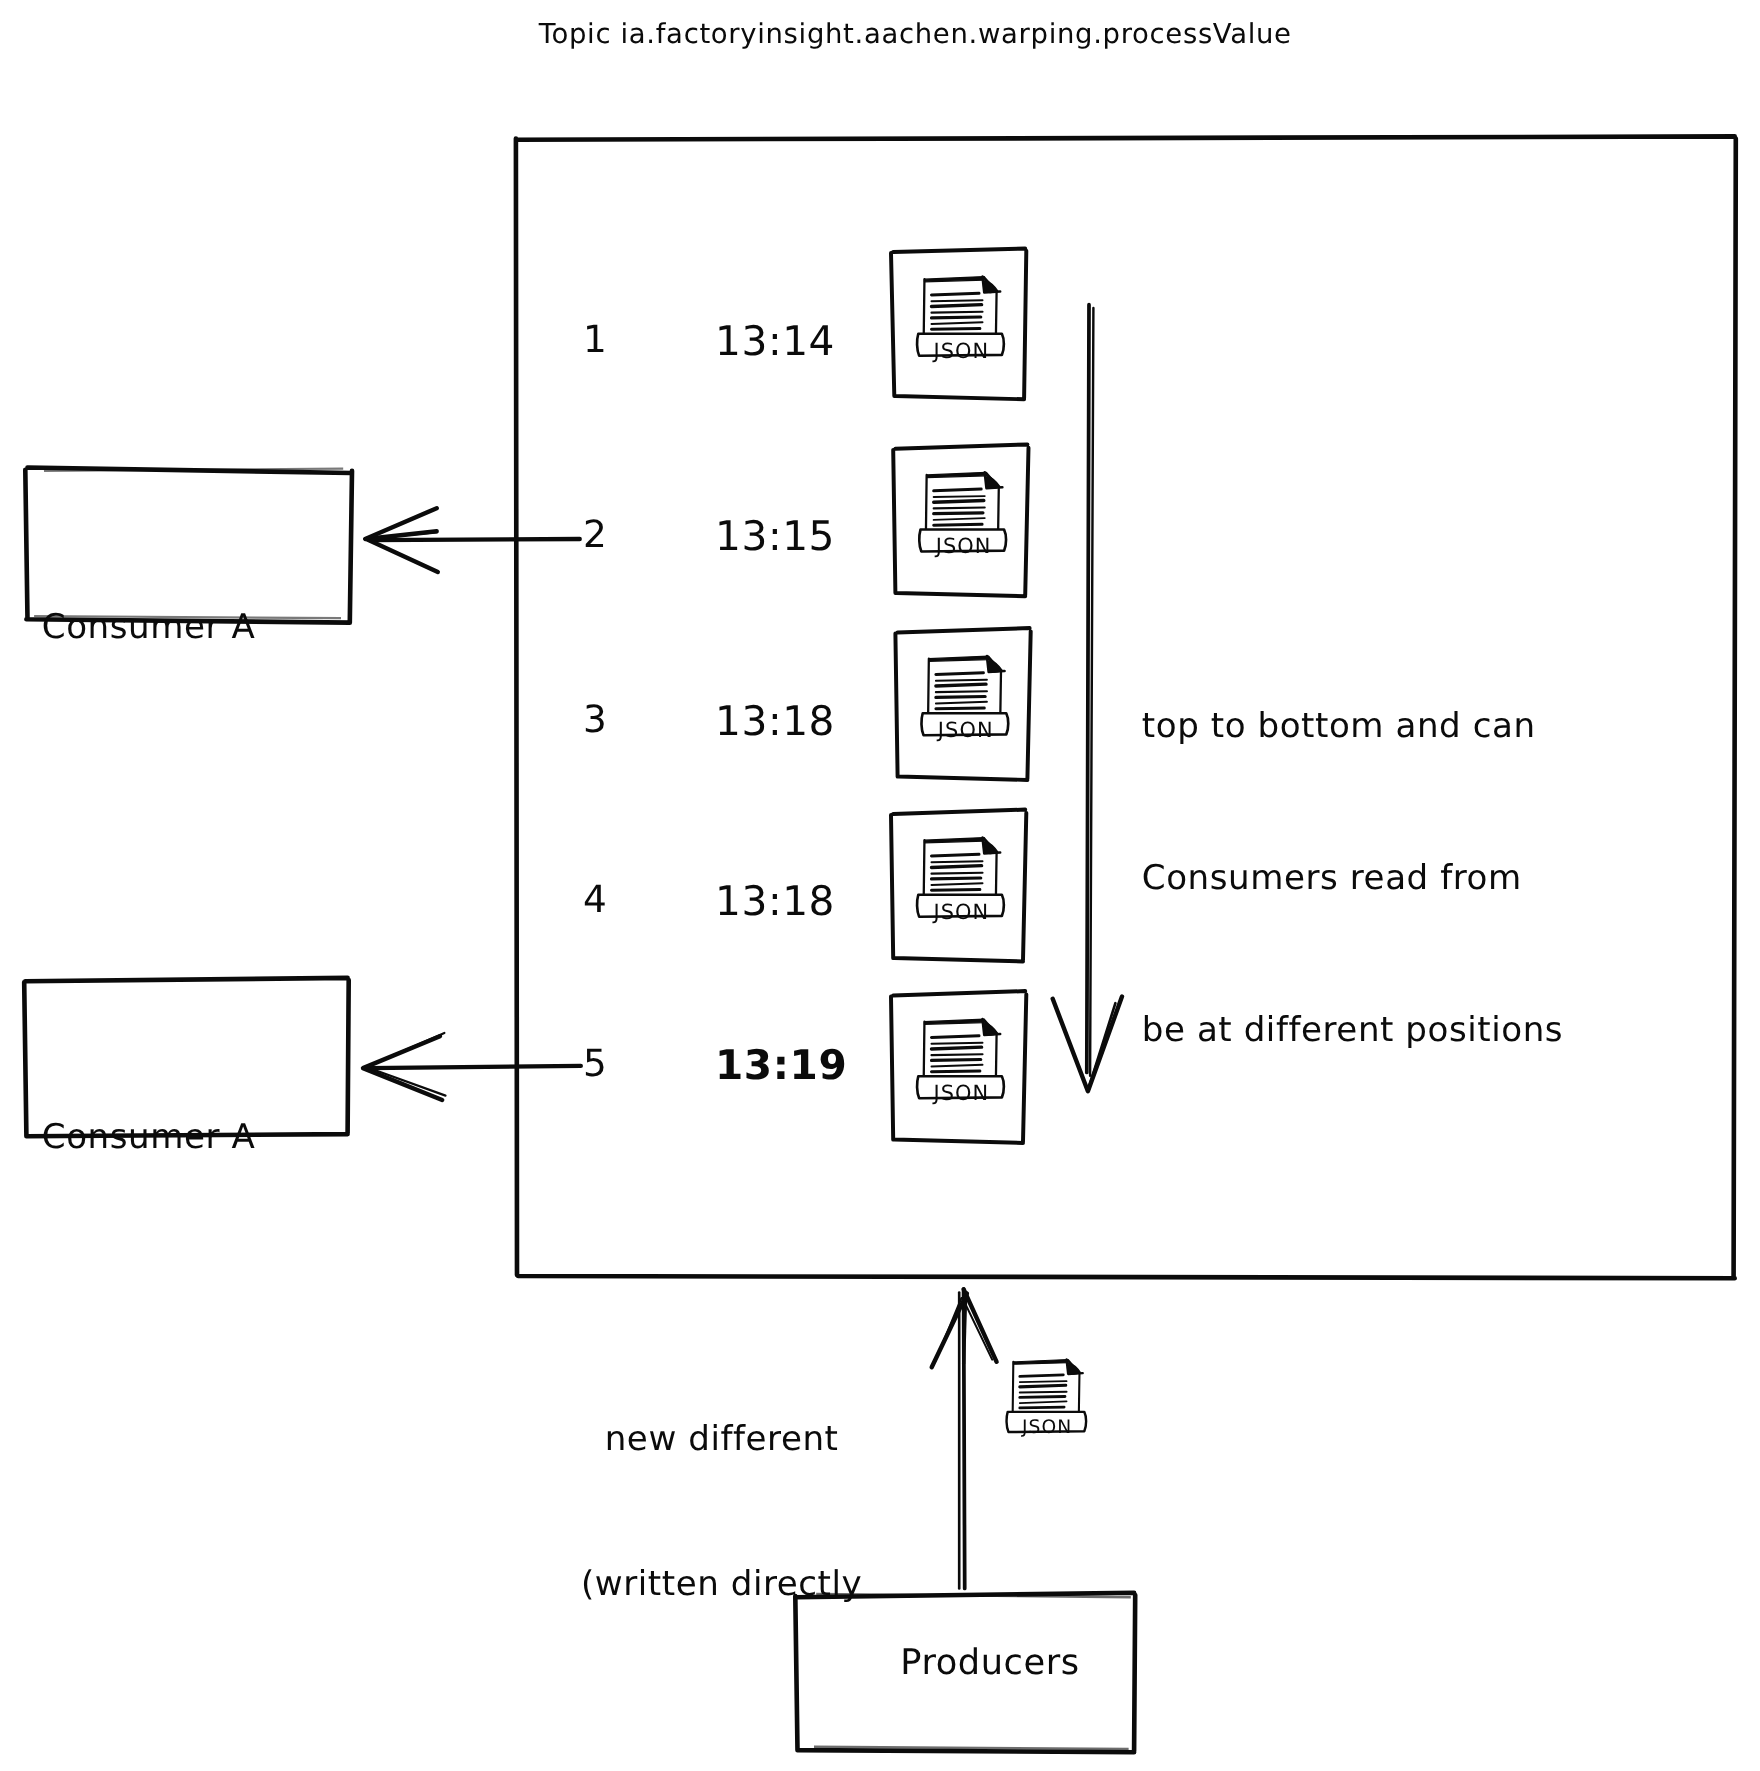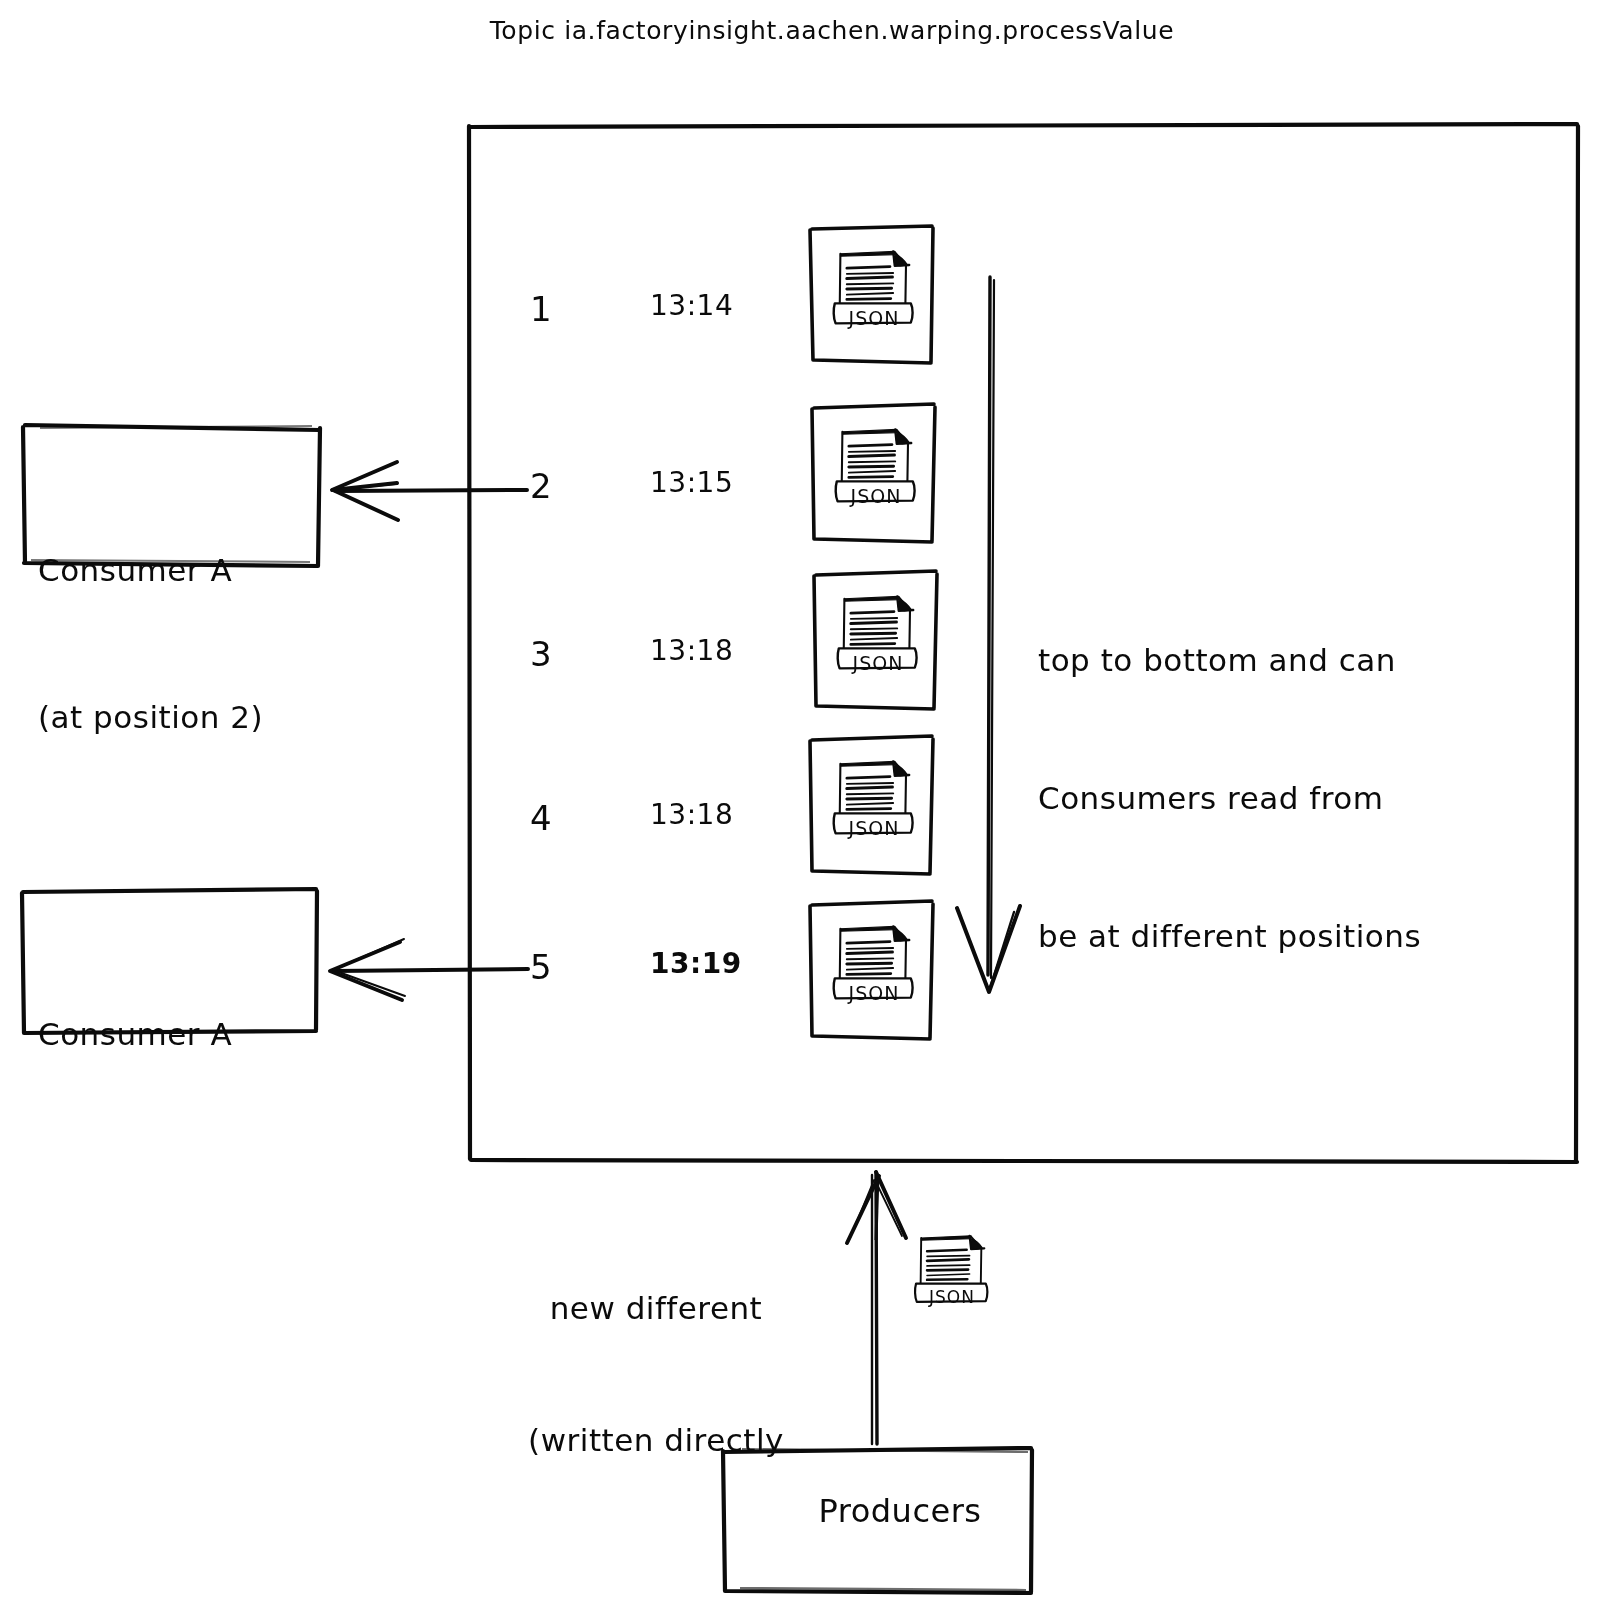--- a/index.html
+++ b/index.html
@@ -65,21 +65,21 @@
     text-align: center;
     font-size: 31px;
     line-height: 44px;
   }
   .msg-index {
     font-size: 34px;
     text-align: center;
     width: 46px;
   }
   .msg-time {
-    font-size: 28px;
+    font-size: 37px;
     text-align: left;
     width: 140px;
   }
   
 </style>
 </head>
 <body>
 
 <div id="canvas">
 
@@ -190,21 +190,20 @@
     <g>
       <use href="#json-doc" x="908" y="1225" width="88" height="98"></use>
       <text x="952" y="1303" font-family="'DejaVu Sans',sans-serif" font-size="17" text-anchor="middle" fill="#0b0b0b" letter-spacing="1">JSON</text>
     </g>
   </svg>
 
   <div class="hand" id="topic-title">Topic ia.factoryinsight.aachen.warping.processValue</div>
 
   <div class="hand" id="consumer-a-1-label">
     <div>Consumer A</div>
-    <div>(at position 2)</div>
   </div>
 
   <div class="hand" id="consumer-a-2-label">
     <div>Consumer A</div>
   </div>
 
   <div class="hand msg-index" style="left:518px; top:289px;">1</div>
   <div class="hand msg-time" style="left:650px; top:289px;">13:14</div>
 
   <div class="hand msg-index" style="left:518px; top:466px;">2</div>

